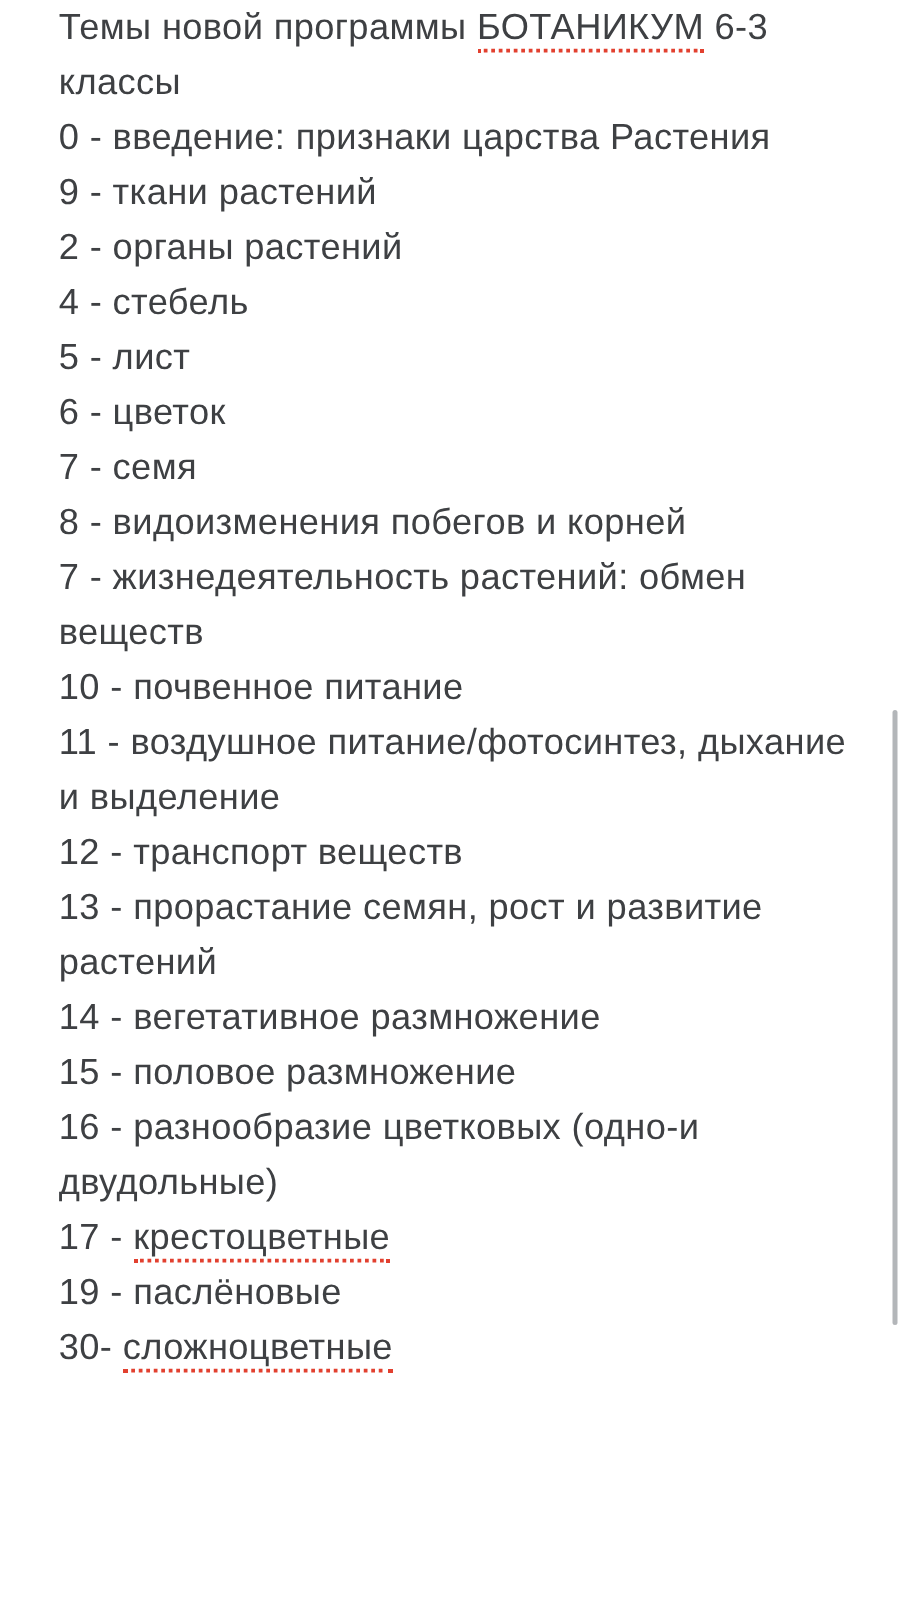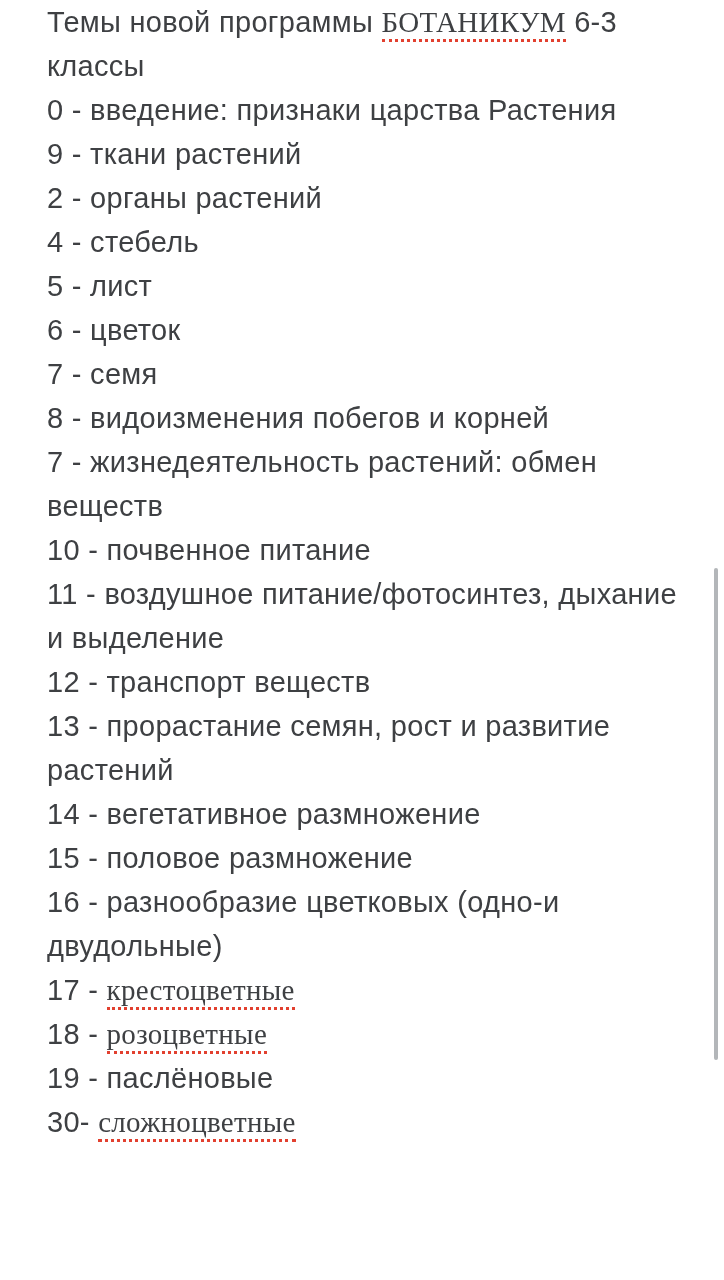--- a/index.html
+++ b/index.html
@@ -35,21 +35,20 @@
   }
   .line {
     height: 44px;
     line-height: 44px;
     white-space: pre;
     overflow: visible;
   }
   .miss {
     border-bottom: 3px dotted var(--spell);
     padding-bottom: 1px;
-    font-family: Liberation Serif, serif;
   }
   .scrollbar-thumb {
     position: absolute;
     right: 6px;
     top: 568px;
     width: 4px;
     height: 492px;
     border-radius: 2px;
     background: var(--thumb);
   }
@@ -75,18 +74,17 @@
       <div class="line"><span>11 - воздушное питание/фотосинтез, дыхание</span></div>
       <div class="line"><span>и выделение</span></div>
       <div class="line"><span>12 - транспорт веществ</span></div>
       <div class="line"><span>13 - прорастание семян, рост и развитие</span></div>
       <div class="line"><span>растений</span></div>
       <div class="line"><span>14 - вегетативное размножение</span></div>
       <div class="line"><span>15 - половое размножение</span></div>
       <div class="line"><span>16 - разнообразие цветковых (одно-и</span></div>
       <div class="line"><span>двудольные)</span></div>
       <div class="line"><span>17 - </span><span class="miss">крестоцветные</span></div>
-      <div class="line"><span>18 - </span><span class="miss">розоцветные</span></div>
       <div class="line"><span>19 - паслёновые</span></div>
       <div class="line"><span>30- </span><span class="miss">сложноцветные</span></div>
     </div>
   <div class="scrollbar-thumb" style="display: block;"></div>
 </div>
 
 </body></html>

